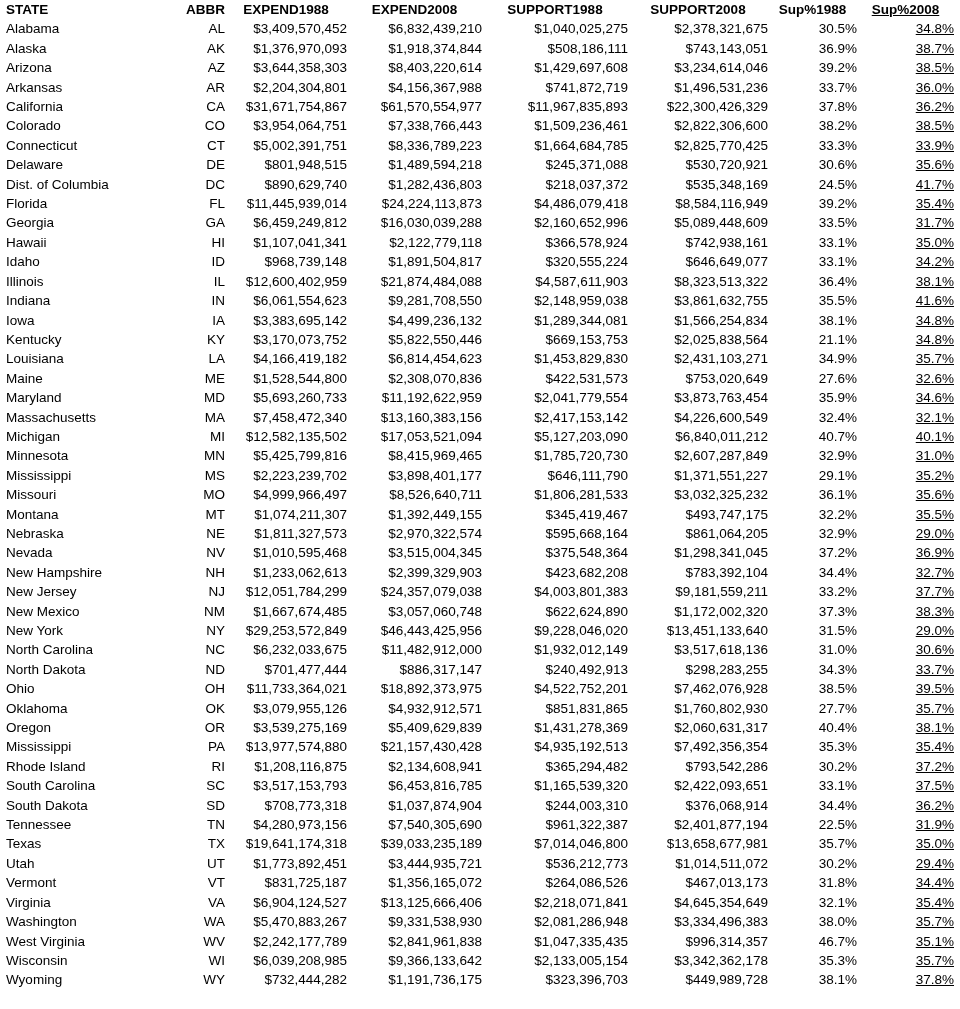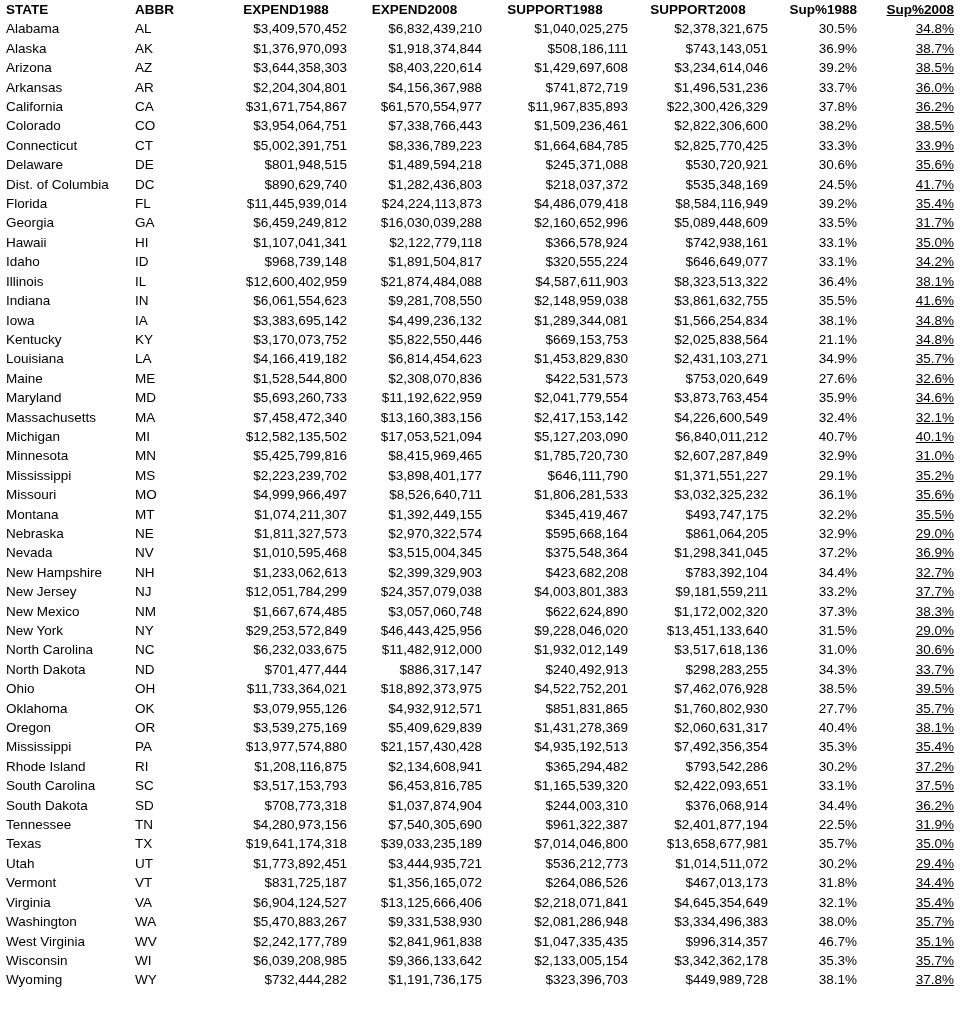--- a/index.html
+++ b/index.html
@@ -32,28 +32,28 @@
   col.c-abbr         { width: 90px;  }
   col.c-expend1988   { width: 122px; }
   col.c-expend2008   { width: 135px; }
   col.c-support1988  { width: 146px; }
   col.c-support2008  { width: 140px; }
   col.c-sup1988      { width: 89px;  }
   col.c-sup2008      { width: 99px;  }
 
   
   .data-table th:nth-child(1), .data-table td:nth-child(1) { text-align: left; padding-left: 6px; }
-  .data-table th:nth-child(2), .data-table td:nth-child(2) { text-align: left; }
+  .data-table th:nth-child(2), .data-table td:nth-child(2) { text-align: right; }
   .data-table td:nth-child(n+3) { text-align: right; }
   .data-table th:nth-child(3),
   .data-table th:nth-child(4),
   .data-table th:nth-child(5),
   .data-table th:nth-child(6) { text-align: center; }
   .data-table th:nth-child(7),
-  .data-table th:nth-child(8) { text-align: right; }
+  .data-table th:nth-child(8) { }
   .data-table th:nth-child(8), .data-table td:nth-child(8) { padding-right: 2px; text-decoration: underline; }
 </style>
 </head>
 <body>
 
 <table class="data-table">
   <colgroup>
     <col class="c-state">
     <col class="c-abbr">
     <col class="c-expend1988">

